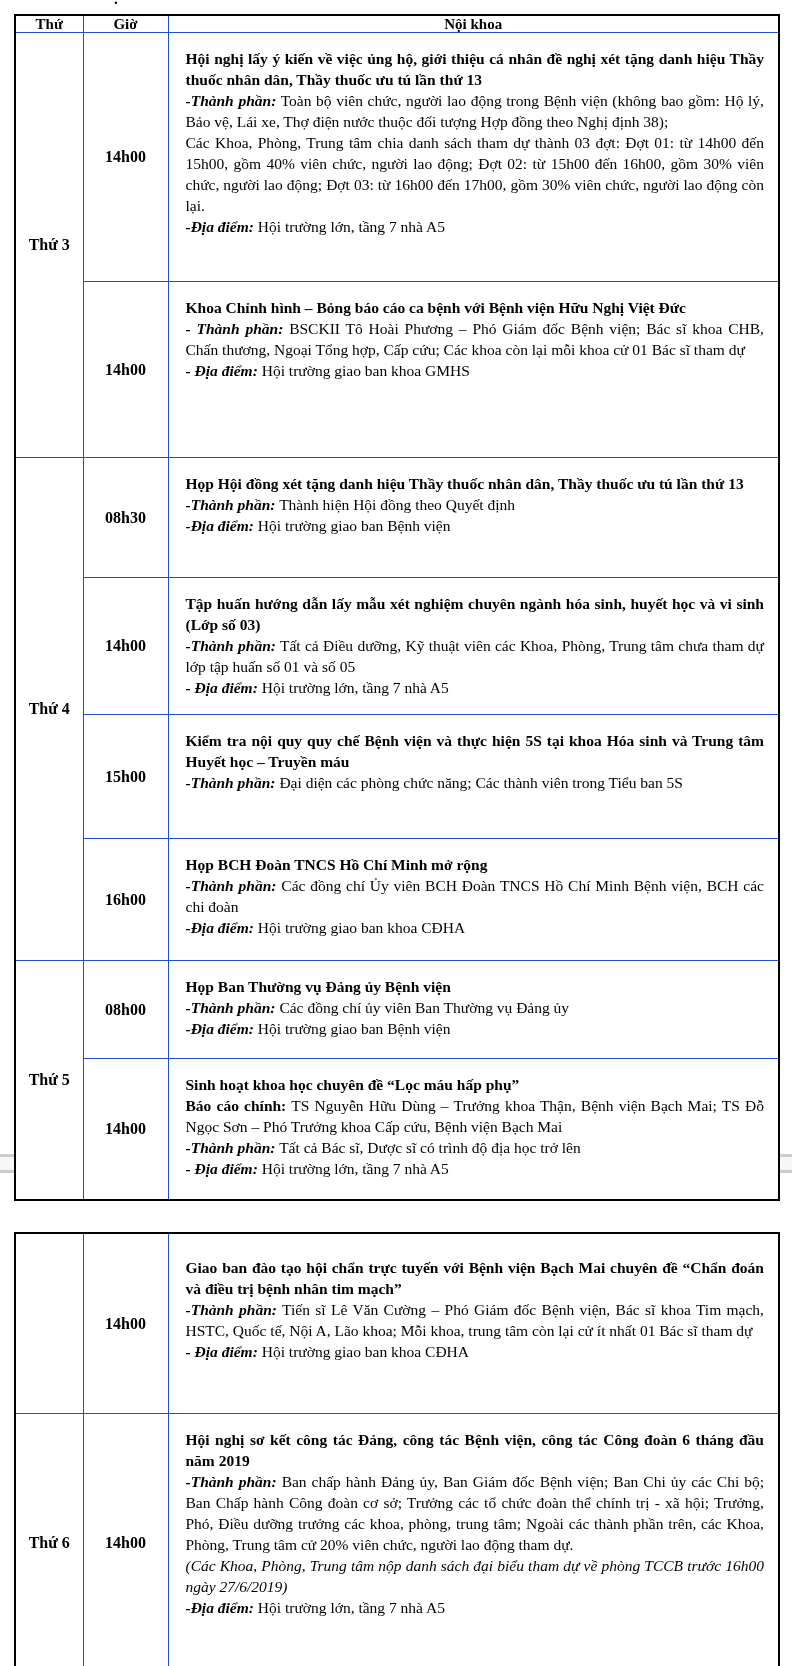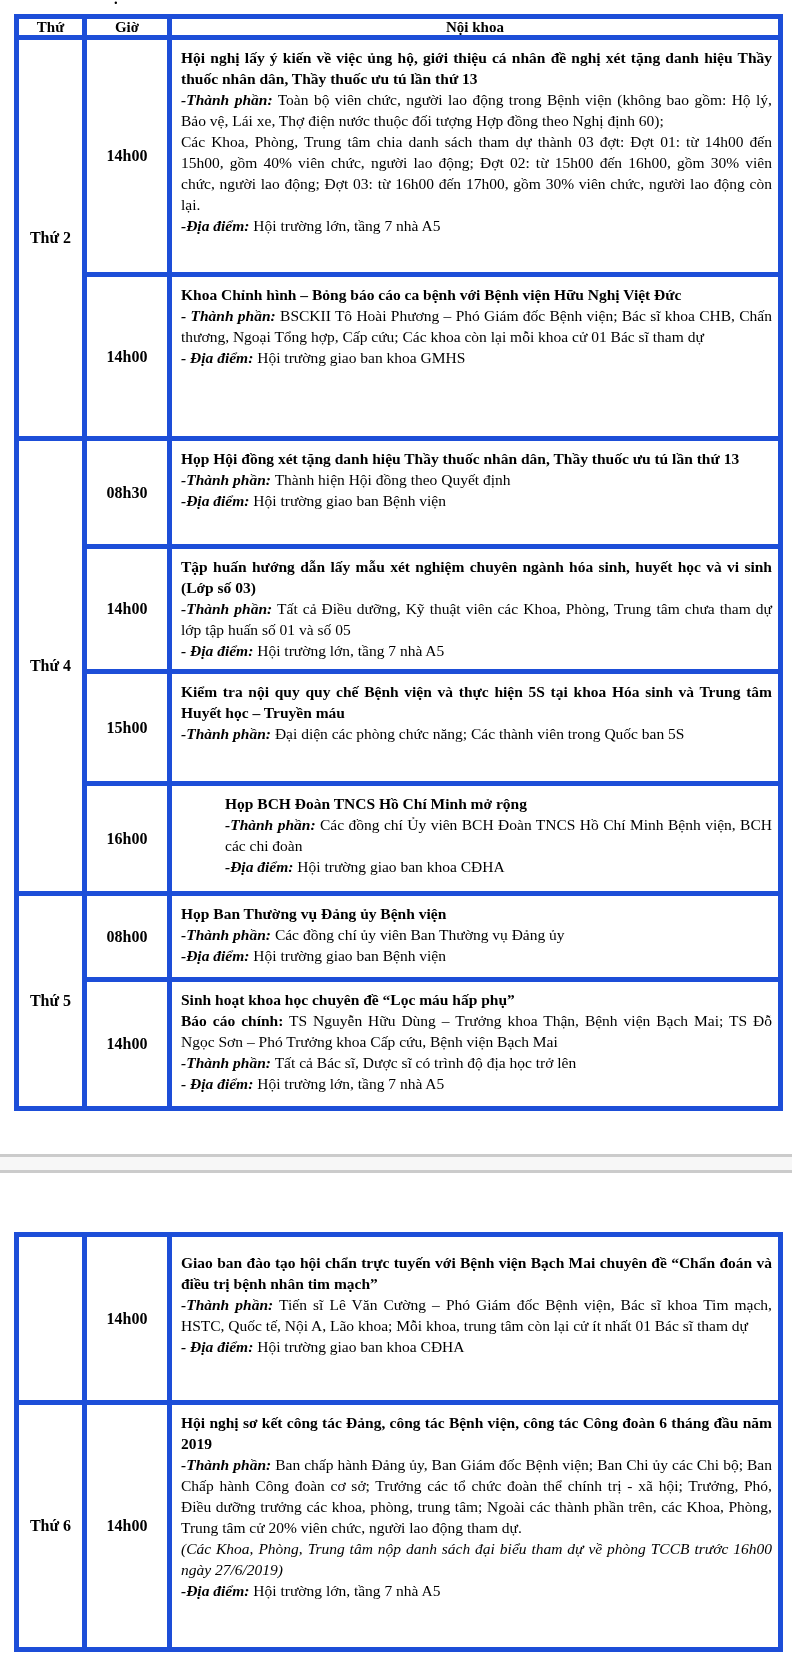--- a/index.html
+++ b/index.html
@@ -1,24 +1,24 @@
 <!DOCTYPE html>
 <html><head>
 <meta charset="utf-8">
 <style>
   html,body{margin:0;padding:0;background:#ffffff;}
   body{width:792px;height:1666px;position:relative;overflow:hidden;
        font-family:"Liberation Serif","DejaVu Serif",serif;color:#000;}
   #doc{position:absolute;inset:0;}
   table.sched{position:absolute;left:14px;width:764px;border-collapse:collapse;
               table-layout:fixed;border:2px solid #000;background:#fff;}
-  table.sched th,table.sched td{border:5px solid #1d4ed8;}
+  table.sched th,table.sched td{border:1px solid #1d4ed8;}
   table.sched th{font-size:15px;font-weight:bold;height:15px;padding:0;line-height:16px;text-align:center;}
   td.day,td.time{text-align:center;vertical-align:middle;font-weight:bold;font-size:16px;padding:0;}
-  td.content{vertical-align:top;padding:0;}
+  td.content{vertical-align:top;padding:8px;}
   .pad{box-sizing:border-box;padding:7px 6px 5px 9px;font-size:15.5px;line-height:21px;}
   .pad p{margin:0;text-align:justify;}
   .b{font-weight:bold;}
   .i{font-style:italic;}
   .pad p.title{font-weight:bold;}
   #page-separator{position:absolute;left:0;top:1154px;width:792px;height:13px;
                   background:#f7f7f7;border-top:3px solid #cbcbcb;border-bottom:3px solid #cbcbcb;}
   #top-fragment{position:absolute;left:112px;top:0;width:16px;height:7px;overflow:hidden;}
   #top-fragment span{display:block;margin-top:-14px;font-weight:bold;font-size:16px;}
 </style>
@@ -38,26 +38,26 @@
       </colgroup>
       <thead>
         <tr>
           <th>Thứ</th>
           <th>Giờ</th>
           <th>Nội khoa</th>
         </tr>
       </thead>
       <tbody>
         <tr>
-          <td class="day" rowspan="2">Thứ 2</td>
+          <td class="day" rowspan="2">Thứ 3</td>
           <td class="time">14h00</td>
           <td class="content">
             <div class="pad" style="min-height: 232px;">
               <p class="title"><span class="b">Hội nghị lấy ý kiến về việc ủng hộ, giới thiệu cá nhân đề nghị xét tặng danh hiệu Thầy thuốc nhân dân, Thầy thuốc ưu tú lần thứ 13</span></p>
-              <p><span class="b i">-Thành phần:</span><span class=""> Toàn bộ viên chức, người lao động trong Bệnh viện (không bao gồm: Hộ lý, Bảo vệ, Lái xe, Thợ điện nước thuộc đối tượng Hợp đồng theo Nghị định 60);</span></p>
+              <p><span class="b i">-Thành phần:</span><span class=""> Toàn bộ viên chức, người lao động trong Bệnh viện (không bao gồm: Hộ lý, Bảo vệ, Lái xe, Thợ điện nước thuộc đối tượng Hợp đồng theo Nghị định 38);</span></p>
               <p><span class="">Các Khoa, Phòng, Trung tâm chia danh sách tham dự thành 03 đợt: Đợt 01: từ 14h00 đến 15h00, gồm 40% viên chức, người lao động; Đợt 02: từ 15h00 đến 16h00, gồm 30% viên chức, người lao động; Đợt 03: từ 16h00 đến 17h00, gồm 30% viên chức, người lao động còn lại.</span></p>
               <p><span class="b i">-Địa điểm:</span><span class=""> Hội trường lớn, tầng 7 nhà A5</span></p>
             </div>
           </td>
         </tr>
         <tr>
           <td class="time">14h00</td>
           <td class="content">
             <div class="pad" style="min-height: 159px;">
               <p class="title"><span class="b">Khoa Chỉnh hình – Bỏng báo cáo ca bệnh với Bệnh viện Hữu Nghị Việt Đức</span></p>
@@ -85,28 +85,28 @@
               <p><span class="b i">-Thành phần:</span><span class=""> Tất cả Điều dưỡng, Kỹ thuật viên các Khoa, Phòng, Trung tâm chưa tham dự lớp tập huấn số 01 và số 05</span></p>
               <p><span class="b i">- Địa điểm:</span><span class=""> Hội trường lớn, tầng 7 nhà A5</span></p>
             </div>
           </td>
         </tr>
         <tr>
           <td class="time">15h00</td>
           <td class="content">
             <div class="pad" style="min-height: 107px;">
               <p class="title"><span class="b">Kiểm tra nội quy quy chế Bệnh viện và thực hiện 5S tại khoa Hóa sinh và Trung tâm Huyết học – Truyền máu</span></p>
-              <p><span class="b i">-Thành phần:</span><span class=""> Đại diện các phòng chức năng; Các thành viên trong Quốc ban 5S</span></p>
+              <p><span class="b i">-Thành phần:</span><span class=""> Đại diện các phòng chức năng; Các thành viên trong Tiểu ban 5S</span></p>
             </div>
           </td>
         </tr>
         <tr>
           <td class="time">16h00</td>
           <td class="content">
-            <div class="pad" style="min-height: 105px; margin-left: 44px;">
+            <div class="pad" style="min-height: 105px;">
               <p class="title"><span class="b">Họp BCH Đoàn TNCS Hồ Chí Minh mở rộng</span></p>
               <p><span class="b i">-Thành phần:</span><span class=""> Các đồng chí Ủy viên BCH Đoàn TNCS Hồ Chí Minh Bệnh viện, BCH các chi đoàn</span></p>
               <p><span class="b i">-Địa điểm:</span><span class=""> Hội trường giao ban khoa CĐHA</span></p>
             </div>
           </td>
         </tr>
         <tr>
           <td class="day" rowspan="2">Thứ 5</td>
           <td class="time">08h00</td>
           <td class="content">

